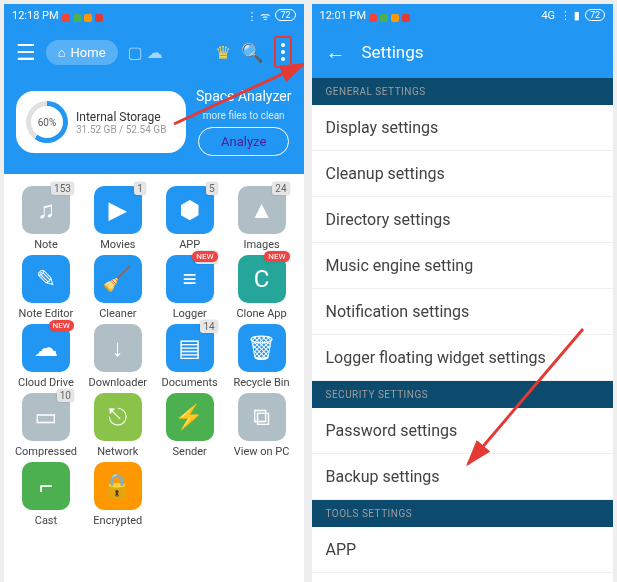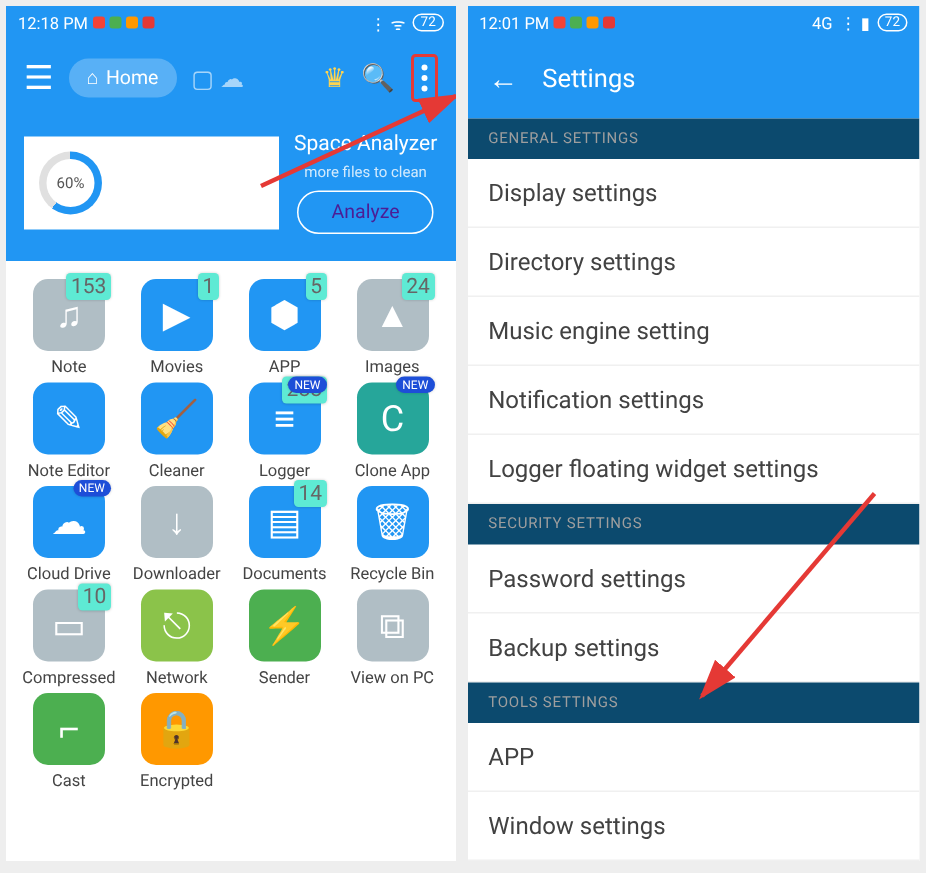--- a/index.html
+++ b/index.html
@@ -1,49 +1,49 @@
 <!DOCTYPE html>
 <html><head>
 <meta charset="utf-8">
 <style>
 *{margin:0;padding:0;box-sizing:border-box;font-family:-apple-system,Roboto,Arial,sans-serif}
 body{background:#eee;display:flex;gap:8px;padding:4px}
 .phone{width:300px;background:#fff;overflow:hidden;position:relative}
 .status-bar{height:22px;background:#2196f3;color:#fff;display:flex;justify-content:space-between;align-items:center;padding:0 8px;font-size:11px}
-.status-left{display:flex;align-items:center;gap:3px}
+.status-left{display:flex;align-items:flex-end;gap:3px}
 .status-right{display:flex;align-items:center;gap:5px}
 .dot{width:8px;height:8px;border-radius:2px}
 .dot-r{background:#f44336}.dot-g{background:#4caf50}.dot-o{background:#ff9800}.dot-red{background:#e53935}
 .batt{border:1px solid #fff;border-radius:6px;padding:0 4px;font-size:9px}
 .header{background:#2196f3;color:#fff;padding:10px 12px}
 .header-row{display:flex;align-items:center;gap:10px}
 .menu-btn{font-size:22px;cursor:pointer}
 .home-pill{background:rgba(255,255,255,.25);border-radius:16px;padding:5px 12px;font-size:13px;display:flex;align-items:center;gap:5px}
 .spacer{flex:1}
 .hicon{font-size:18px;cursor:pointer}
 .crown{color:#ffd54f}
 .dots{display:flex;flex-direction:column;gap:3px;padding:3px;position:relative}
 .dots span{width:4px;height:4px;background:#fff;border-radius:50%}
 .dots-box{border:2px solid #e53935;padding:2px;border-radius:3px}
 .hero{background:#2196f3;padding:10px 12px 18px;display:flex;gap:10px;align-items:center;position:relative}
-.storage-card{background:#fff;border-radius:0;padding:10px;display:flex;align-items:center;gap:8px;flex:1}
+.storage-card{background:#fff;border-radius:18px;padding:10px;display:flex;align-items:center;gap:8px;flex:1}
 .ring{width:42px;height:42px;border-radius:50%;background:conic-gradient(#2196f3 0 216deg,#e0e0e0 216deg 360deg);display:flex;align-items:center;justify-content:center}
 .ring-in{width:32px;height:32px;background:#fff;border-radius:50%;display:flex;align-items:center;justify-content:center;font-size:10px;color:#555}
 .stor-t{font-size:12px;color:#333}
 .stor-s{font-size:10px;color:#999}
 .analyze-col{display:flex;flex-direction:column;align-items:center;gap:6px}
 .an-title{color:#fff;font-size:14px}
 .an-sub{color:rgba(255,255,255,.8);font-size:10px}
 .an-btn{border:1.5px solid #fff;color:#4c1d95;border-radius:18px;padding:6px 22px;font-size:13px;background:transparent}
 .grid{display:grid;grid-template-columns:repeat(4,1fr);gap:4px;padding:12px 8px;background:#fff}
 .app{display:flex;flex-direction:column;align-items:center;gap:4px;position:relative}
 .app-icon{width:48px;height:48px;border-radius:10px;display:flex;align-items:center;justify-content:center;font-size:24px;color:#fff;position:relative}
 .app-label{font-size:11px;color:#444;text-align:center}
-.badge{position:absolute;top:-4px;right:-4px;background:#5eead4;color:#666;border-radius:3px;font-size:14px;padding:1px 3px;box-shadow:0 0 2px rgba(0,0,0,.2)}
-.badge-new{background:#1d4ed8;color:#fff;border-radius:6px;font-size:8px;padding:1px 4px}
+.badge{position:absolute;top:-4px;right:-4px;background:#e5e5e5;color:#666;border-radius:3px;font-size:10px;padding:1px 3px;box-shadow:0 0 2px rgba(0,0,0,.2)}
+.badge-new{background:#ef4444;color:#fff;border-radius:6px;font-size:8px;padding:1px 4px}
 .bg-gray{background:#b0bec5}.bg-blue{background:#2196f3}.bg-green{background:#4caf50}.bg-orange{background:#ff9800}.bg-teal{background:#26a69a}.bg-lgreen{background:#8bc34a}
 .arrow1{position:absolute;top:55px;left:160px;width:150px;height:70px;pointer-events:none;z-index:10}
 .settings-header{background:#2196f3;color:#fff;padding:14px 14px;display:flex;align-items:center;gap:16px;font-size:17px}
 .back{font-size:20px;cursor:pointer}
 .section-h{background:#0c4a6e;color:#9e9e9e;font-size:10px;padding:8px 14px;letter-spacing:.5px}
 .setting-item{padding:13px 14px;font-size:16px;color:#424242;border-bottom:1px solid #f0f0f0;cursor:pointer}
 .arrow2{position:absolute;top:320px;right:20px;width:140px;height:150px;pointer-events:none;z-index:10}
 .phone2{width:302px}
 </style>
 </head>
@@ -81,20 +81,24 @@
             <span></span>
           </div>
       </div>
     </div>
   </div>
   <div class="hero">
     <div class="storage-card">
       <div class="ring">
         <div class="ring-in">60%</div>
       </div>
+      <div>
+        <div class="stor-t">Internal Storage</div>
+        <div class="stor-s">31.52 GB / 52.54 GB</div>
+      </div>
     </div>
     <div class="analyze-col">
       <div class="an-title">Space Analyzer</div>
       <div class="an-sub">more files to clean</div>
       <button class="an-btn">Analyze</button>
     </div>
   </div>
   <svg class="arrow1">
       <defs>
         <marker id="ah1" markerWidth="10" markerHeight="10" refX="8" refY="3" orient="auto">
@@ -194,20 +198,21 @@
       <span class="batt">72</span>
     </div>
   </div>
   <div class="settings-header">
     <span class="back">←</span>
     <span>Settings</span>
   </div>
   <div id="settings-list">
       <div class="section-h">GENERAL SETTINGS</div>
       <div class="setting-item">Display settings</div>
+      <div class="setting-item">Cleanup settings</div>
       <div class="setting-item">Directory settings</div>
       <div class="setting-item">Music engine setting</div>
       <div class="setting-item">Notification settings</div>
       <div class="setting-item">Logger floating widget settings</div>
       <div class="section-h">SECURITY SETTINGS</div>
       <div class="setting-item">Password settings</div>
       <div class="setting-item">Backup settings</div>
       <div class="section-h">TOOLS SETTINGS</div>
       <div class="setting-item">APP</div>
       <div class="setting-item">Window settings</div>

